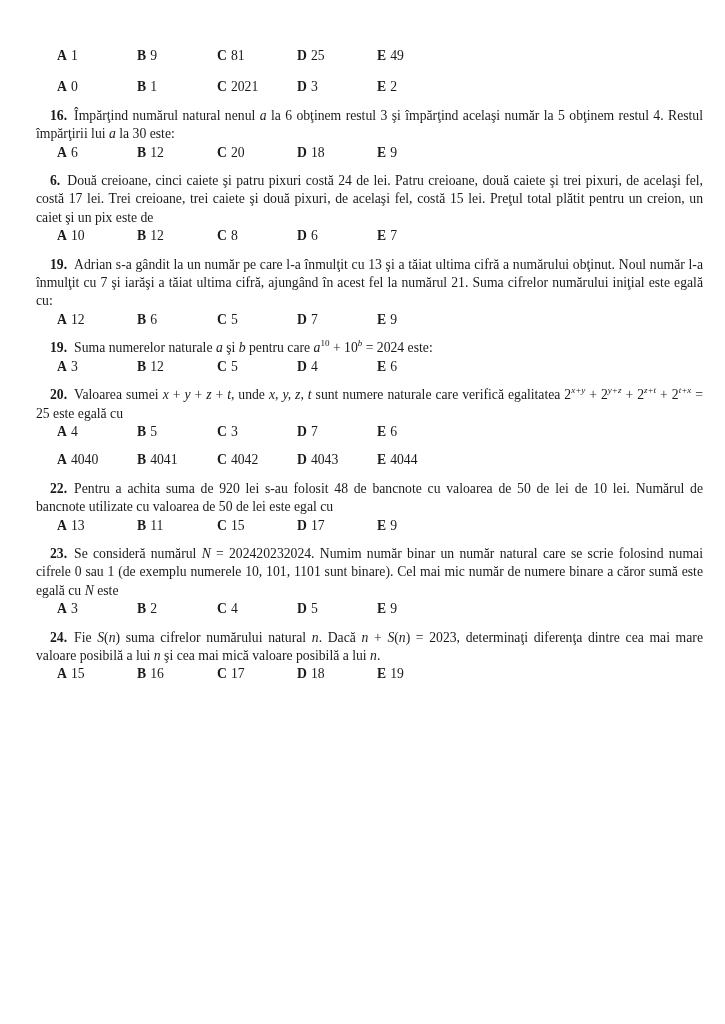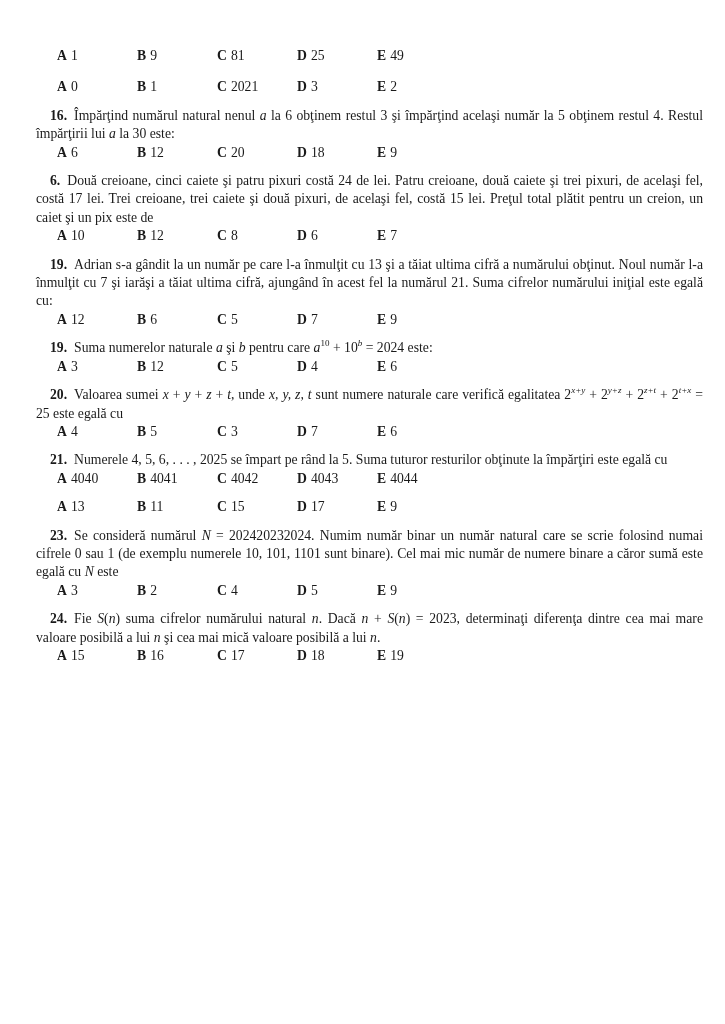--- a/index.html
+++ b/index.html
@@ -84,24 +84,24 @@
       </div>
       <div class="question">
         <p class="qtext"><b class="qnum">19.</b><span class="text-run">Suma numerelor naturale </span><i class="math-var">a</i><span class="text-run"> şi </span><i class="math-var">b</i><span class="text-run"> pentru care </span><i class="math-var">a</i><sup class="math-sup">10</sup><span class="text-run"> + 10</span><sup class="math-sup"><i class="math-var">b</i></sup><span class="text-run"> = 2024 este:</span></p>
         <div class="options-row"><span class="opt"><b class="opt-letter">A</b><span class="opt-value">3</span></span><span class="opt"><b class="opt-letter">B</b><span class="opt-value">12</span></span><span class="opt"><b class="opt-letter">C</b><span class="opt-value">5</span></span><span class="opt"><b class="opt-letter">D</b><span class="opt-value">4</span></span><span class="opt"><b class="opt-letter">E</b><span class="opt-value">6</span></span></div>
       </div>
       <div class="question">
         <p class="qtext"><b class="qnum">20.</b><span class="text-run">Valoarea sumei </span><i class="math-var">x</i><span class="text-run"> + </span><i class="math-var">y</i><span class="text-run"> + </span><i class="math-var">z</i><span class="text-run"> + </span><i class="math-var">t</i><span class="text-run">, unde </span><i class="math-var">x, y, z, t</i><span class="text-run"> sunt numere naturale care verifică egalitatea 2</span><sup class="math-sup"><i class="math-var">x+y</i></sup><span class="text-run"> + 2</span><sup class="math-sup"><i class="math-var">y+z</i></sup><span class="text-run"> + 2</span><sup class="math-sup"><i class="math-var">z+t</i></sup><span class="text-run"> + 2</span><sup class="math-sup"><i class="math-var">t+x</i></sup><span class="text-run"> = 25 este egală cu</span></p>
         <div class="options-row"><span class="opt"><b class="opt-letter">A</b><span class="opt-value">4</span></span><span class="opt"><b class="opt-letter">B</b><span class="opt-value">5</span></span><span class="opt"><b class="opt-letter">C</b><span class="opt-value">3</span></span><span class="opt"><b class="opt-letter">D</b><span class="opt-value">7</span></span><span class="opt"><b class="opt-letter">E</b><span class="opt-value">6</span></span></div>
       </div>
       <div class="question">
-        <p class="qtext"><b class="qnum">21.</b><span class="text-run">Numerele 4, 5, 6, . . . , 2025 se împart pe rând la 5. Suma tuturor resturilor obţinute la împărţiri este egală cu</span></p>
         <div class="options-row"><span class="opt"><b class="opt-letter">A</b><span class="opt-value">4040</span></span><span class="opt"><b class="opt-letter">B</b><span class="opt-value">4041</span></span><span class="opt"><b class="opt-letter">C</b><span class="opt-value">4042</span></span><span class="opt"><b class="opt-letter">D</b><span class="opt-value">4043</span></span><span class="opt"><b class="opt-letter">E</b><span class="opt-value">4044</span></span></div>
       </div>
       <div class="question">
+        <p class="qtext"><b class="qnum">22.</b><span class="text-run">Pentru a achita suma de 920 lei s-au folosit 48 de bancnote cu valoarea de 50 de lei de 10 lei. Numărul de bancnote utilizate cu valoarea de 50 de lei este egal cu</span></p>
         <div class="options-row"><span class="opt"><b class="opt-letter">A</b><span class="opt-value">13</span></span><span class="opt"><b class="opt-letter">B</b><span class="opt-value">11</span></span><span class="opt"><b class="opt-letter">C</b><span class="opt-value">15</span></span><span class="opt"><b class="opt-letter">D</b><span class="opt-value">17</span></span><span class="opt"><b class="opt-letter">E</b><span class="opt-value">9</span></span></div>
       </div>
       <div class="question">
         <p class="qtext"><b class="qnum">23.</b><span class="text-run">Se consideră numărul </span><i class="math-var">N</i><span class="text-run"> = 202420232024. Numim număr binar un număr natural care se scrie folosind numai cifrele 0 sau 1 (de exemplu numerele 10, 101, 1101 sunt binare). Cel mai mic număr de numere binare a căror sumă este egală cu </span><i class="math-var">N</i><span class="text-run"> este</span></p>
         <div class="options-row"><span class="opt"><b class="opt-letter">A</b><span class="opt-value">3</span></span><span class="opt"><b class="opt-letter">B</b><span class="opt-value">2</span></span><span class="opt"><b class="opt-letter">C</b><span class="opt-value">4</span></span><span class="opt"><b class="opt-letter">D</b><span class="opt-value">5</span></span><span class="opt"><b class="opt-letter">E</b><span class="opt-value">9</span></span></div>
       </div>
       <div class="question">
         <p class="qtext"><b class="qnum">24.</b><span class="text-run">Fie </span><i class="math-var">S</i><span class="text-run">(</span><i class="math-var">n</i><span class="text-run">) suma cifrelor numărului natural </span><i class="math-var">n</i><span class="text-run">. Dacă </span><i class="math-var">n</i><span class="text-run"> + </span><i class="math-var">S</i><span class="text-run">(</span><i class="math-var">n</i><span class="text-run">) = 2023, determinaţi diferenţa dintre cea mai mare valoare posibilă a lui </span><i class="math-var">n</i><span class="text-run"> şi cea mai mică valoare posibilă a lui </span><i class="math-var">n</i><span class="text-run">.</span></p>
         <div class="options-row"><span class="opt"><b class="opt-letter">A</b><span class="opt-value">15</span></span><span class="opt"><b class="opt-letter">B</b><span class="opt-value">16</span></span><span class="opt"><b class="opt-letter">C</b><span class="opt-value">17</span></span><span class="opt"><b class="opt-letter">D</b><span class="opt-value">18</span></span><span class="opt"><b class="opt-letter">E</b><span class="opt-value">19</span></span></div>
       </div>

